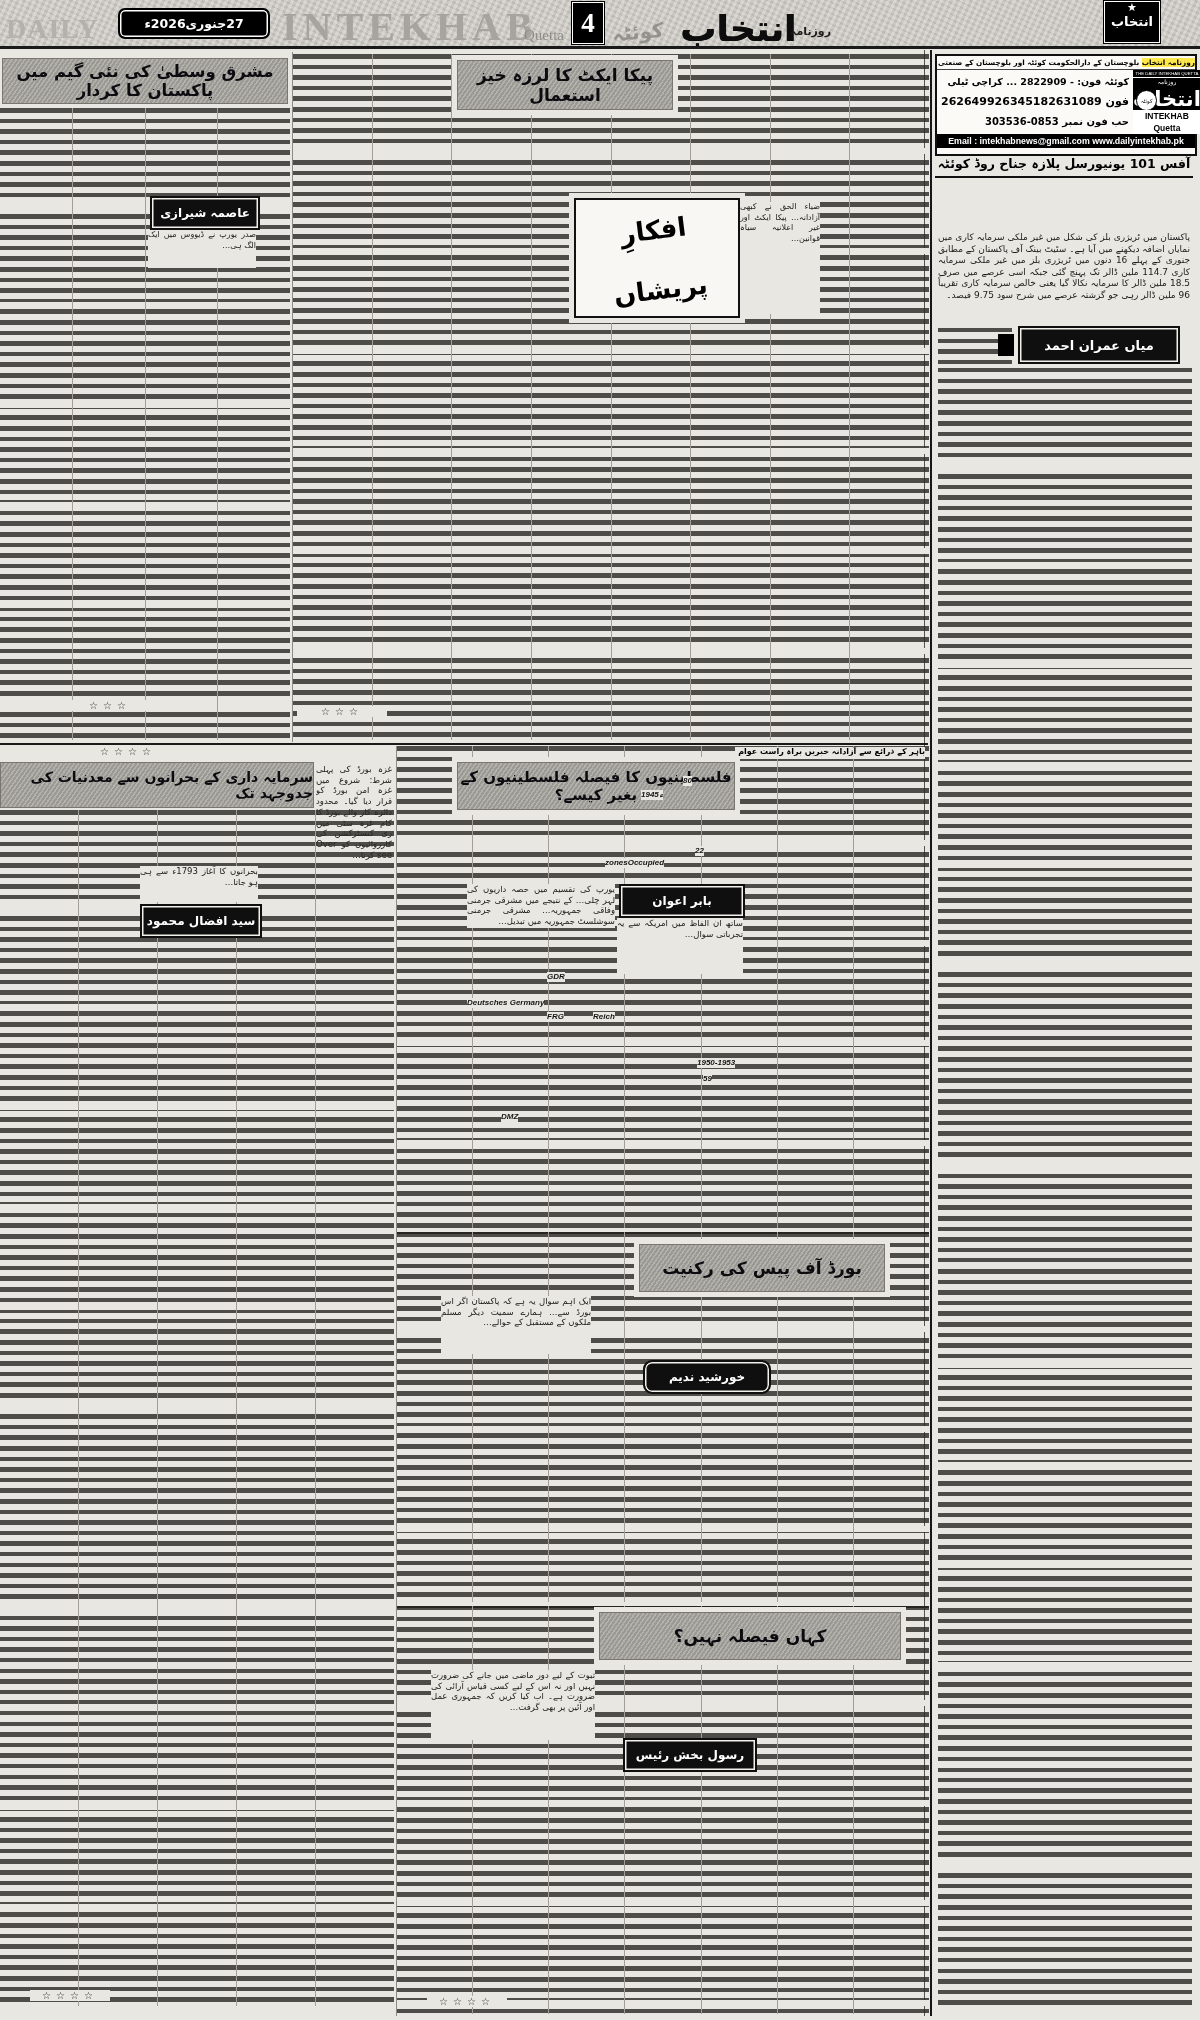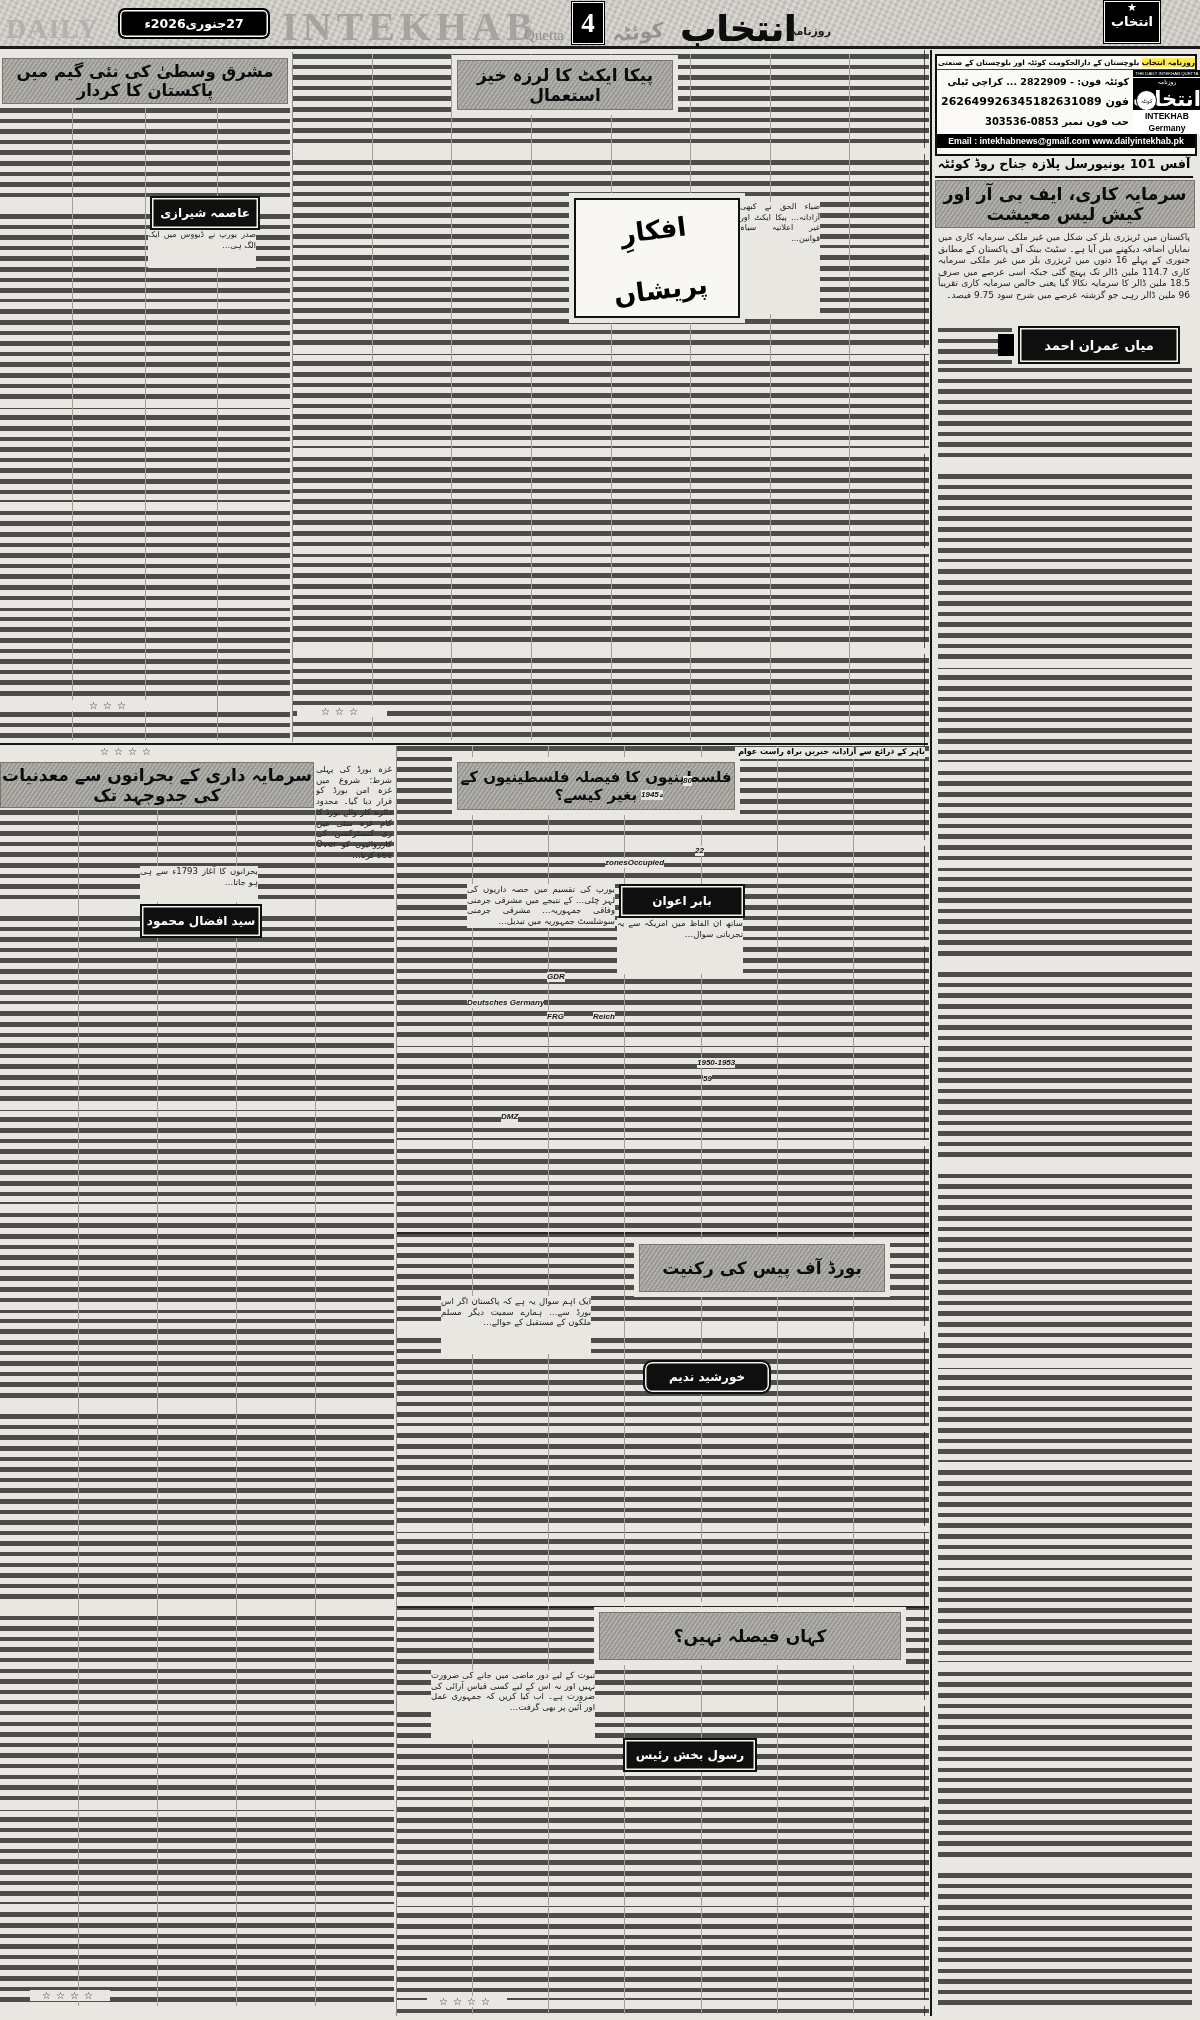--- a/index.html
+++ b/index.html
@@ -70,29 +70,28 @@
         <div style="flex:1;padding:2px 4px;">
           <div class="ur" style="font-size:9.5px;font-weight:700;line-height:20px;white-space:nowrap;">کوئٹہ فون: - 2822909 ... کراچی ٹیلی</div>
           <div class="ur" style="font-size:11px;font-weight:700;line-height:20px;white-space:nowrap;">فون 262649926345182631089</div>
           <div class="ur" style="font-size:10px;font-weight:700;line-height:20px;white-space:nowrap;">حب فون نمبر 0853-303536</div>
         </div>
         <div style="width:92px;background:#000;position:relative;text-align:center;">
           <div class="en" style="color:#fff;font-size:4.3px;line-height:7px;border-bottom:1px solid #fff;">THE DAILY INTEKHAB QUETTA</div>
           <div class="ur" style="color:#fff;font-size:6px;line-height:8px;">روزنامہ</div>
           <div class="ur" style="color:#fff;font-size:21px;font-weight:700;line-height:26px;">انتخاب</div>
           <div class="abs ur center" style="left:3px;top:20px;width:19px;height:19px;border-radius:50%;background:#fff;border:1px solid #000;font-size:5.5px;color:#000;">کوئٹہ</div>
-          <div class="en" style="position:absolute;left:0;right:0;bottom:0;background:#fff;color:#000;font-size:8.5px;font-weight:700;line-height:12px;">INTEKHAB Germany</div>
+          <div class="en" style="position:absolute;left:0;right:0;bottom:0;background:#fff;color:#000;font-size:8.5px;font-weight:700;line-height:12px;">INTEKHAB Quetta</div>
         </div>
       </div>
       <div class="en" style="background:#000;color:#fff;font-size:8.8px;font-weight:700;line-height:14px;text-align:center;white-space:nowrap;overflow:hidden;">Email : intekhabnews@gmail.com www.dailyintekhab.pk</div>
     </div>
 
     <div class="abs ur" style="left:3px;top:106px;width:258px;height:20px;font-size:12.5px;font-weight:700;text-align:center;border-bottom:2.5px solid #111;">آفس 101 یونیورسل پلازہ جناح روڈ کوئٹہ</div>
 
-    <div class="abs ur hbox" style="left:3px;top:130px;width:258px;height:46px;font-size:17.5px;">سرمایہ کاری، ایف بی آر اور کیش لیس معیشت</div>
 
     <div class="abs snip" style="left:6px;top:182px;width:252px;height:92px;font-size:9px;line-height:11.6px;">پاکستان میں ٹریژری بلز کی شکل میں غیر ملکی سرمایہ کاری میں نمایاں اضافہ دیکھنے میں آیا ہے۔ سٹیٹ بینک آف پاکستان کے مطابق جنوری کے پہلے 16 دنوں میں ٹریژری بلز میں غیر ملکی سرمایہ کاری 114.7 ملین ڈالر تک پہنچ گئی جبکہ اسی عرصے میں صرف 18.5 ملین ڈالر کا سرمایہ نکالا گیا یعنی خالص سرمایہ کاری تقریباً 96 ملین ڈالر رہی جو گزشتہ عرصے میں شرح سود 9.75 فیصد۔</div>
 
     <div class="abs txt" style="left:6px;top:278px;width:74px;height:36px;"></div>
     <div class="abs" style="left:66px;top:284px;width:16px;height:22px;background:#000;"></div>
     <div class="abs ur byline" style="left:86px;top:276px;width:158px;height:34px;font-size:13px;">میاں عمران احمد</div>
 
     <div class="abs txt" style="left:6px;top:318px;width:254px;height:1640px;"></div>
   </div>
 
@@ -127,21 +126,21 @@
 
     </div>
     <div class="abs snip" style="left:447px;top:150px;width:80px;height:112px;background:#e9e7e2;font-size:8px;">ضیاء الحق نے کبھی آزادانہ… پیکا ایکٹ اور غیر اعلانیہ سیاہ قوانین…</div>
     <div class="abs stars" style="left:4px;top:654px;width:90px;background:#e9e7e2;">☆☆☆</div>
   </div>
 
   <div class="abs rule" style="left:0;top:743px;width:928px;height:2px;"></div>
 
   <div class="abs" style="left:0;top:746px;width:394px;height:1270px;">
     <div class="abs stars" style="left:88px;top:0;width:80px;">☆☆☆☆</div>
-    <div class="abs ur hbox" style="left:0;top:16px;width:312px;height:44px;font-size:17px;">سرمایہ داری کے بحرانوں سے معدنیات کی جدوجہد تک</div>
+    <div class="abs ur hbox" style="left:0;top:16px;width:312px;height:44px;font-size:14px;text-align:right;">سرمایہ داری کے بحرانوں سے معدنیات کی جدوجہد تک</div>
     <div class="abs snip" style="left:316px;top:18px;width:76px;height:100px;">غزہ بورڈ کی پہلی شرط: شروع میں غزہ امن بورڈ کو قرار دیا گیا۔ محدود دائرہ کار والے بورڈ کا کام غزہ سٹی میں ری کنسٹرکشن کی کارروائیوں کو Over see کرنا…</div>
     <div class="abs cols" style="left:0;top:64px;width:394px;height:1196px;">
       <div class="col txt"></div>
       <div class="col txt"></div>
       <div class="col txt"></div>
       <div class="col txt"></div>
       <div class="col txt"></div>
     </div>
     <div class="abs snip" style="left:140px;top:120px;width:118px;height:36px;background:#e9e7e2;">بحرانوں کا آغاز 1793ء سے ہی ہو جاتا…</div>
     <div class="abs ur byline wrapgap" style="left:140px;top:158px;width:118px;height:30px;font-size:12px;">سید افضال محمود</div>

